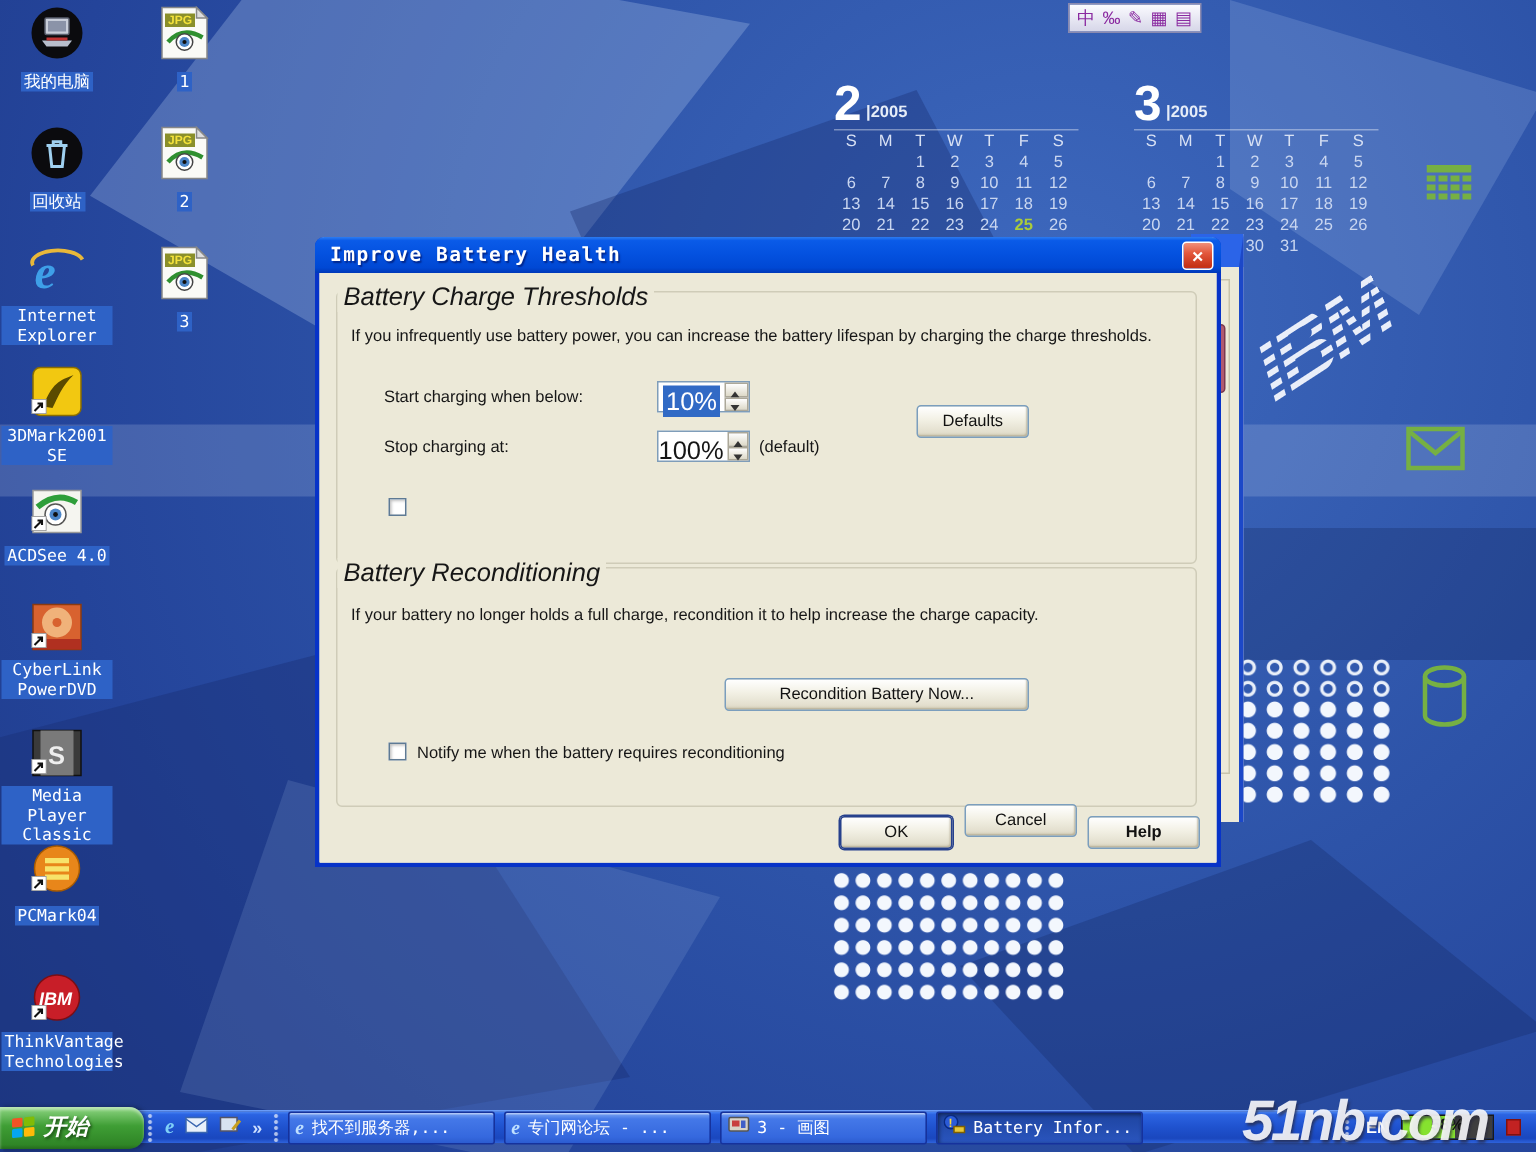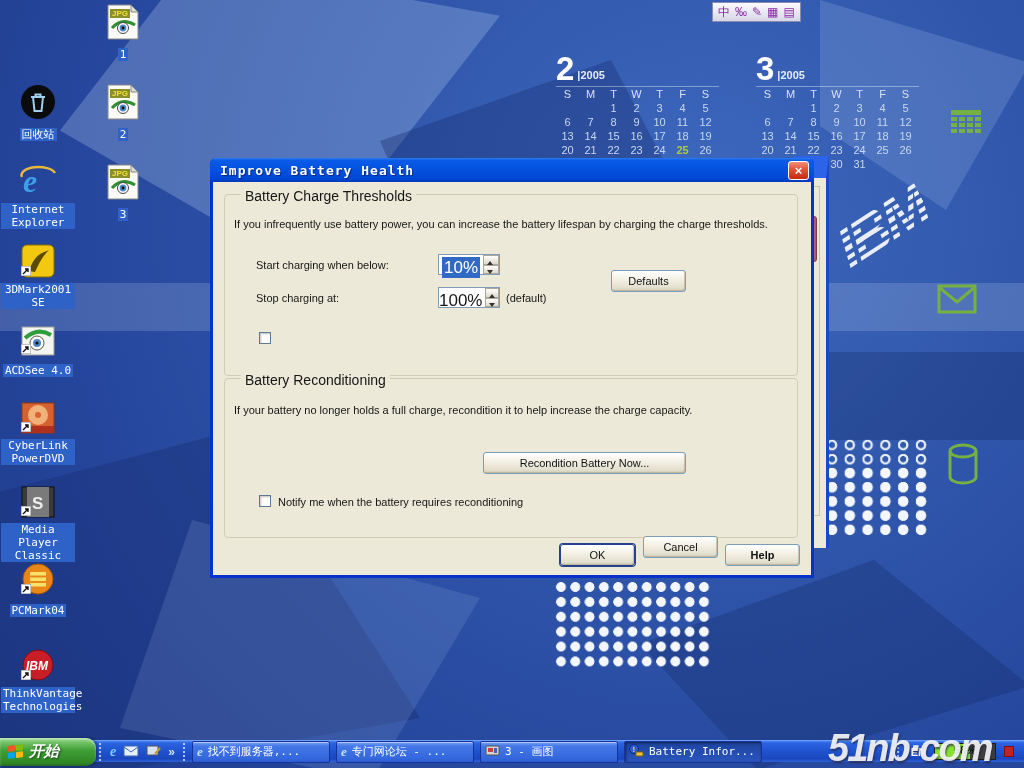--- a/index.html
+++ b/index.html
@@ -78,21 +78,21 @@
     display:flex;align-items:center;}
   .title-text{color:#fff;font:bold 13px "DejaVu Sans Mono",monospace;letter-spacing:1px;
     padding-left:10px;text-shadow:1px 1px 1px #00268C;}
   .closebtn{position:absolute;right:5px;top:3px;width:21px;height:19px;border:1px solid #fff;border-radius:3px;
     background:linear-gradient(180deg,#F0907A 0%,#E3573C 40%,#C63217 90%);color:#fff;
     font:bold 13px "Liberation Sans",sans-serif;text-align:center;line-height:17px;cursor:pointer;}
   .dlg-body{position:absolute;left:0;top:24px;width:598px;height:393px;background:#ECE9D8;font-size:11px;color:#161616;}
   .group{position:absolute;border:1px solid #CFCCB8;border-radius:4px;}
   .g1{left:11px;top:12px;width:574px;height:182px;}
   .g2{left:11px;top:196px;width:574px;height:160px;}
-  .legend{position:absolute;top:-7px;left:16px;background:#ECE9D8;padding:0 4px;font-size:14px;}
+  .legend{position:absolute;top:-7px;left:0;background:#ECE9D8;padding:0 4px;font-size:17px;font-style:italic;}
   .t{position:absolute;font-size:11px;white-space:nowrap;}
   .spin{position:absolute;width:62px;height:21px;border:1px solid #7F9DB9;background:#fff;display:flex;}
   .spin .val{flex:1;text-align:right;padding:3px 3px 0 0;font-size:17px;}
   .spin .val .sel{background:#316AC5;color:#fff;padding:1px 2px;}
   .spin .btns{width:16px;display:flex;flex-direction:column;}
   .spin .sb{flex:1;background:linear-gradient(180deg,#FEFEFE,#DDD9C8);border:1px solid #ACA899;position:relative;cursor:pointer;}
   .sb.up::after{content:"";position:absolute;left:3px;top:2px;border:3px solid transparent;border-bottom:4px solid #333;}
   .sb.dn::after{content:"";position:absolute;left:3px;top:4px;border:3px solid transparent;border-top:4px solid #333;}
   .btn{position:absolute;height:22px;border:1px solid #7B9EBD;border-radius:3px;
     background:linear-gradient(180deg,#FFFFFF,#F2F0E4 45%,#E3DFCE 85%,#D5CFBB);
@@ -400,20 +400,27 @@
       <div class="qsep"></div>
       <span class="lang">EN</span>
       <span class="bmeter" id="bmeter" style="background: linear-gradient(90deg, rgb(134, 226, 47) 0px, rgb(134, 226, 47) 58%, rgb(63, 63, 63) 58%, rgb(63, 63, 63) 100%);">
         <span>58%</span>
       </span>
       <span class="tray-red"></span>
     </div>
   </div>
 
   <div class="wm">51nb·com</div>
+<div class="dicon" style="left: 1px; top: 4px;"><span class="dart"><svg width="36" height="36">
+          <circle cx="18" cy="18" r="17" fill="#0B0B0E"></circle>
+          <rect x="10" y="8" width="16" height="11" rx="1" fill="#C9CEDA" stroke="#5A5F6E"></rect>
+          <rect x="12" y="10" width="12" height="7" fill="#8B93A8"></rect>
+          <path d="M8 23 h20 l-3 4 h-14 z" fill="#B8BECC"></path>
+          <rect x="11" y="21" width="14" height="2" fill="#C03434"></rect>
+        </svg></span><br><span class="dlabel">我的电脑</span></div>
     <div class="dicon" style="left: 1px; top: 84px;"><span class="dart"><svg width="36" height="36">
           <circle cx="18" cy="18" r="17" fill="#0B0B0E"></circle>
           <path d="M11 13 h14 M13 13 l1.5 14 h7 L23 13 M15.5 13 v-2.5 h5 v2.5" stroke="#9FD0F0" stroke-width="2" fill="none"></path>
         </svg></span><br><span class="dlabel">回收站</span></div>
     <div class="dicon" style="left: 1px; top: 162px;"><span class="dart"><svg width="38" height="36">
           <text x="4" y="30" font-size="32" font-style="italic" font-weight="bold" fill="#3E9FE8" font-family="serif">e</text>
           <path d="M3 15 A17 8 0 0 1 36 11" stroke="#E8B83A" stroke-width="2.5" fill="none"></path>
         </svg></span><br><span class="dlabel">Internet Explorer</span></div>
     <div class="dicon" style="left: 1px; top: 244px;"><span class="dart"><svg width="34" height="34">
           <rect x="1" y="1" width="32" height="32" rx="5" fill="#F2C811" stroke="#8A6D00"></rect>

